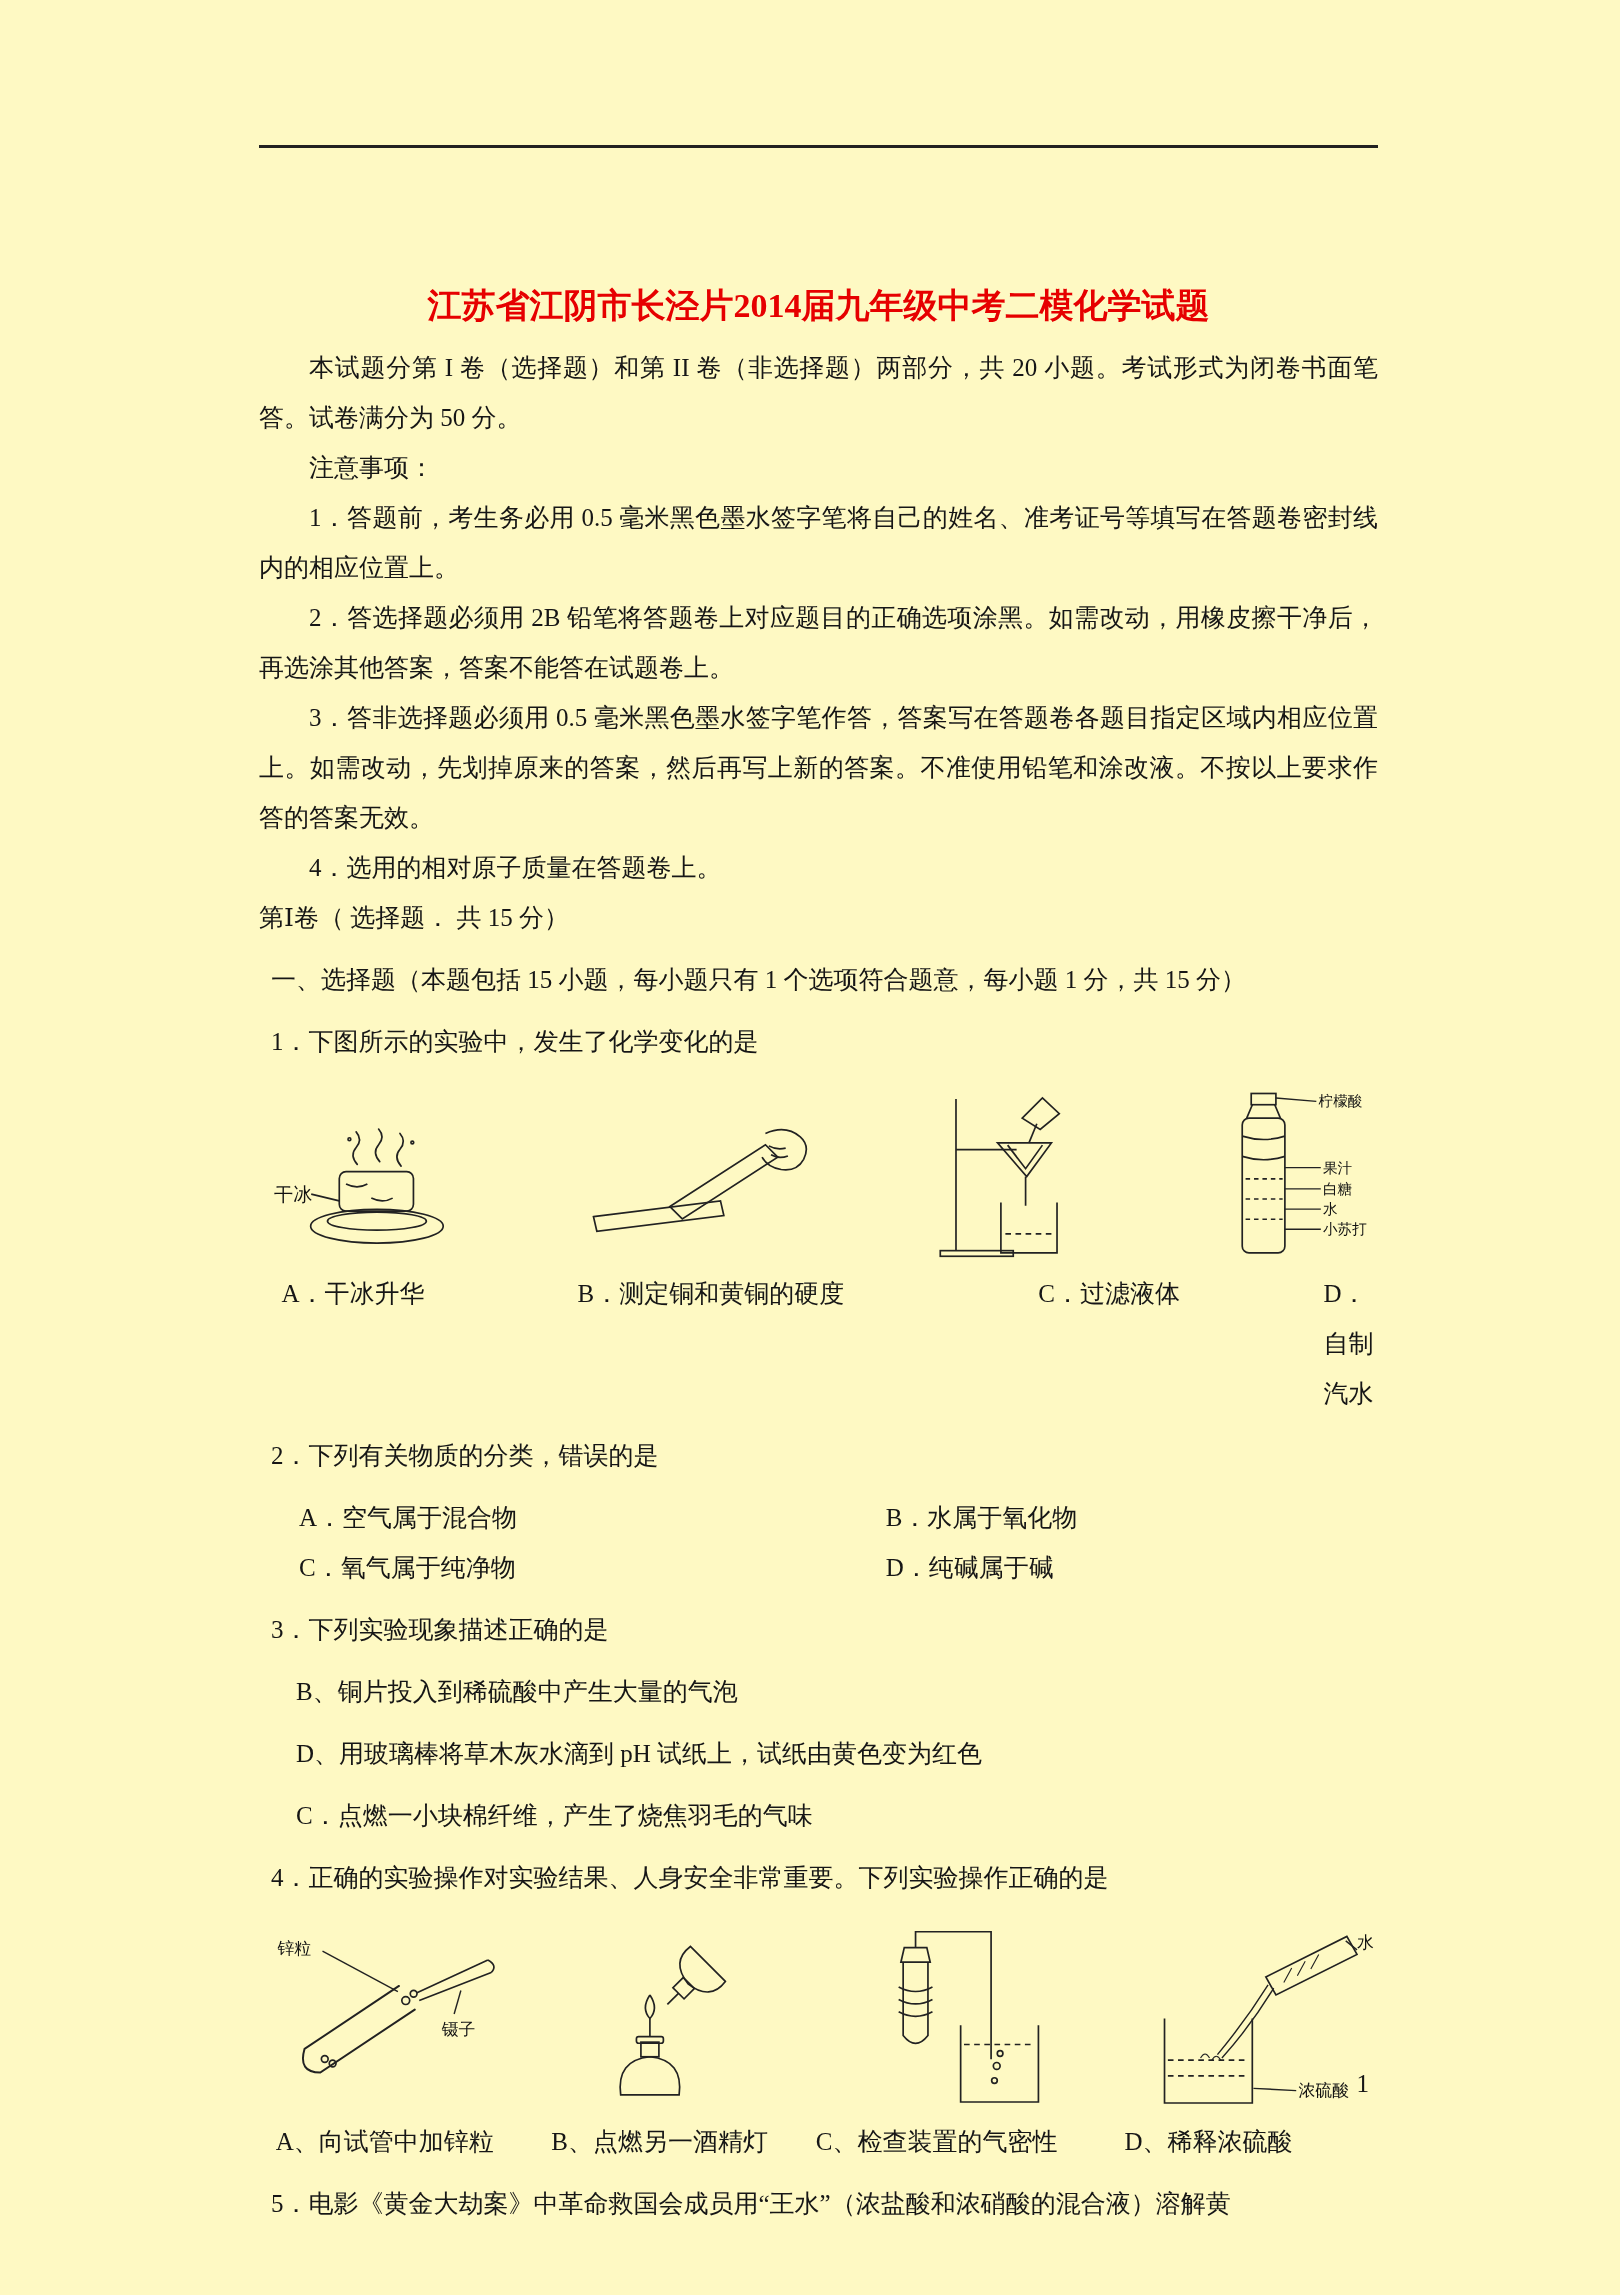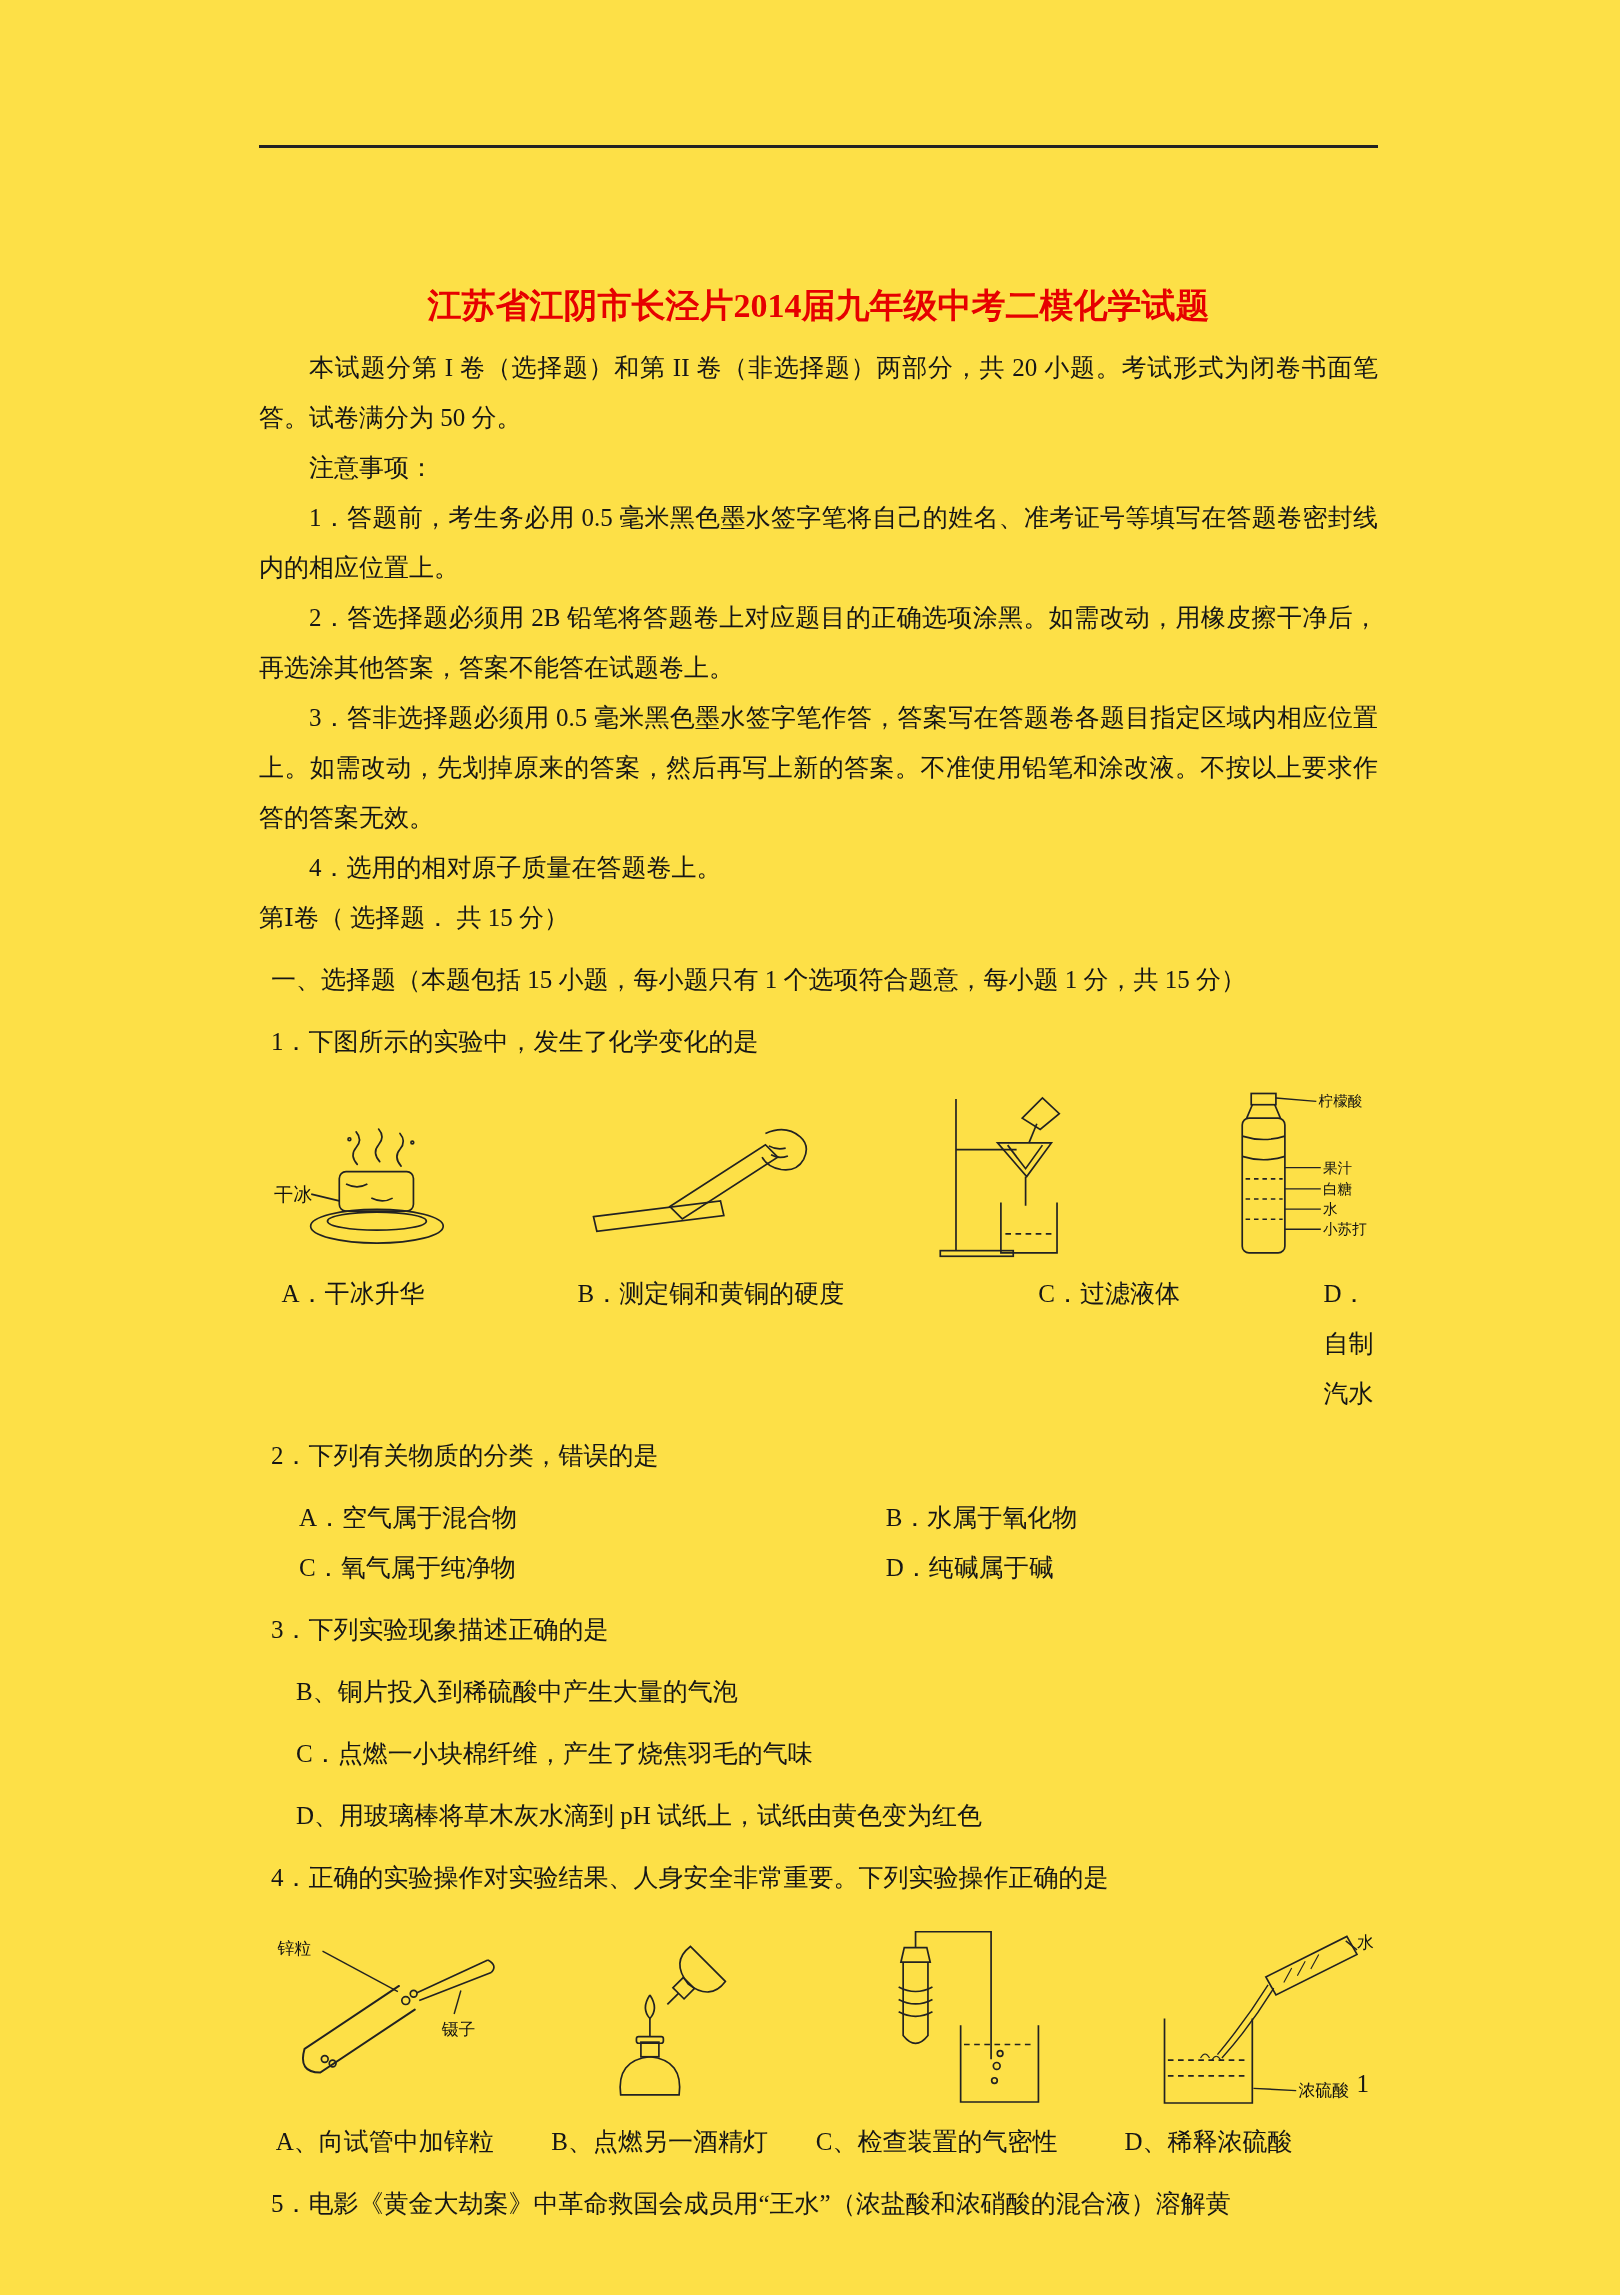--- a/index.html
+++ b/index.html
@@ -1,20 +1,20 @@
 <!DOCTYPE html>
 <html style="font-size:9px"><head>
 <meta charset="utf-8">
 <style>
   * { box-sizing: border-box; }
   html, body { margin: 0; padding: 0; background: #ffffff; }
   .page {
     width: 1621px;
     height: 2295px;
-    background: #fde047;
+    background: #fef9c3;
     position: relative;
     font-family: "Liberation Serif", "DejaVu Serif", serif;
     color: #161616;
     font-size: 25px;
     line-height: 2.0;
     padding: 145px 243px 0 259px;
   }
   .toprule {
     border-top: 3.4px solid #222222;
     height: 0;
@@ -179,22 +179,22 @@
   <p class="flush">2．下列有关物质的分类，错误的是</p>
   <div class="q2opts">
     <span class="left">A．空气属于混合物</span>
     <span>B．水属于氧化物</span>
     <span class="left">C．氧气属于纯净物</span>
     <span>D．纯碱属于碱</span>
   </div>
 
   <p class="flush">3．下列实验现象描述正确的是</p>
   <p class="flush opt-indent">B、铜片投入到稀硫酸中产生大量的气泡</p>
+  <p class="flush opt-indent">D、用玻璃棒将草木灰水滴到 pH 试纸上，试纸由黄色变为红色</p>
   <p class="flush opt-indent">C．点燃一小块棉纤维，产生了烧焦羽毛的气味</p>
-  <p class="flush opt-indent">D、用玻璃棒将草木灰水滴到 pH 试纸上，试纸由黄色变为红色</p>
 
   <p class="flush">4．正确的实验操作对实验结果、人身安全非常重要。下列实验操作正确的是</p>
 
   <div class="figrow">
 
     <svg class="fig" width="225" height="186" viewBox="0 0 400 330" style="font-size:44px">
       <g stroke="#222" stroke-width="3.5" fill="none" stroke-linecap="round">
         <path d="M252 150 L84 262 Q44 262 56 220 L224 108"></path>
       </g>
       <g stroke="#222" stroke-width="3" fill="none">

